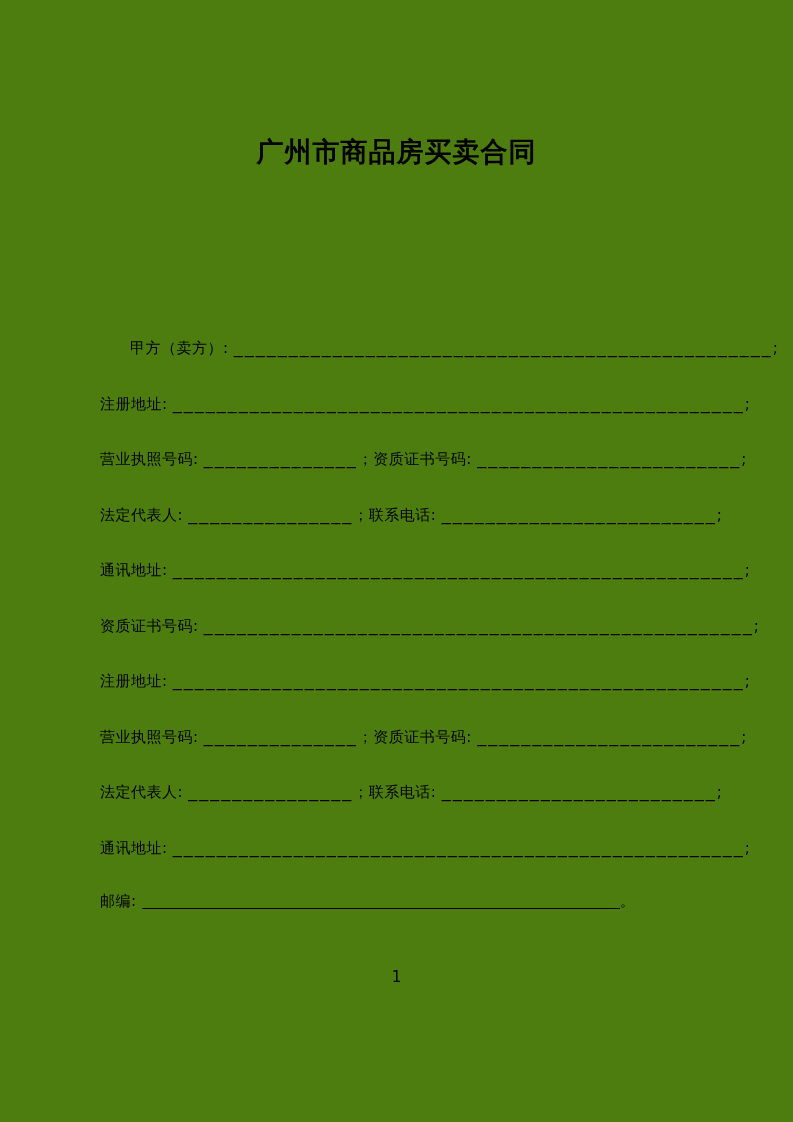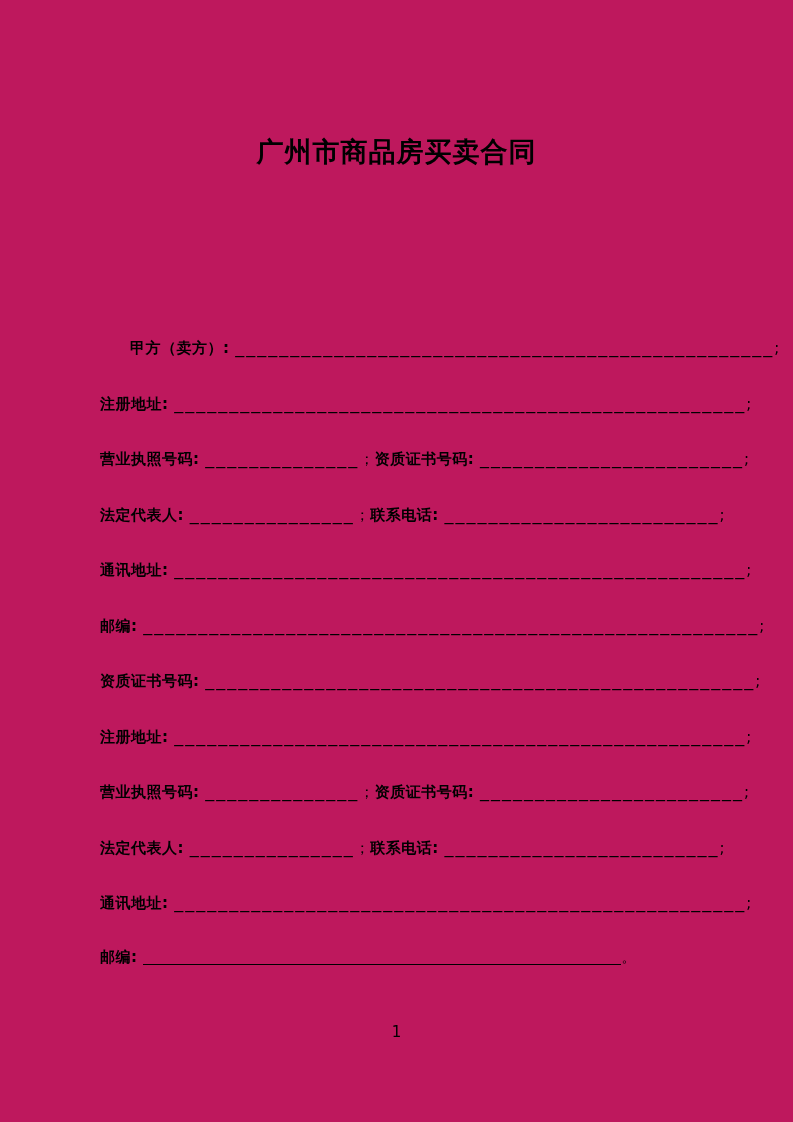--- a/index.html
+++ b/index.html
@@ -2,21 +2,21 @@
 <html><head>
 <meta charset="utf-8">
 <style>
   * { box-sizing: border-box; }
   html, body { margin: 0; padding: 0; background: #ffffff; }
   .page {
     position: relative;
     width: 793px;
     height: 1122px;
     margin: 0 auto;
-    background: #be185d;
+    background: #4d7c0f;
     color: #000000;
     font-family: "DejaVu Sans", sans-serif;
     overflow: hidden;
   }
   .title {
     margin: 0;
     padding-top: 136px;
     text-align: center;
     font-size: 27px;
     line-height: 32px;
@@ -28,21 +28,21 @@
     margin-left: 100px;
     width: 600px;
   }
   .line {
     line-height: 53.5px;
     font-size: 15px;
     white-space: nowrap;
   }
   .line.indent { padding-left: 30px; }
   .line.spacer { height: 26px; line-height: 26px; }
-  .label { letter-spacing: 0.5px; font-weight: bold; }
+  .label { letter-spacing: 0.5px; }
   .blank {
     letter-spacing: 2px;
     font-size: 18px;
   }
   .blank_solid {
     display: inline-block;
     width: 478px;
     height: 14px;
     border-bottom: 1px solid #000;
     position: relative;
@@ -61,21 +61,20 @@
 
 <div class="page">
   <h1 class="title">广州市商品房买卖合同</h1>
 
   <div class="lines">
       <div class="line indent"><span class="label">甲方（卖方）: </span><span class="blank">_________________________________________________</span><span class="punct">;</span></div>
       <div class="line"><span class="label">注册地址: </span><span class="blank">____________________________________________________</span><span class="punct">;</span></div>
       <div class="line"><span class="label">营业执照号码: </span><span class="blank">______________</span><span class="punct">；</span><span class="label">资质证书号码: </span><span class="blank">________________________</span><span class="punct">;</span></div>
       <div class="line"><span class="label">法定代表人: </span><span class="blank">_______________</span><span class="punct">；</span><span class="label">联系电话: </span><span class="blank">_________________________</span><span class="punct">;</span></div>
       <div class="line"><span class="label">通讯地址: </span><span class="blank">____________________________________________________</span><span class="punct">;</span></div>
-      <div class="line"><span class="label">邮编: </span><span class="blank">________________________________________________________</span><span class="punct">;</span></div>
       <div class="line"><span class="label">资质证书号码: </span><span class="blank">__________________________________________________</span><span class="punct">;</span></div>
       <div class="line"><span class="label">注册地址: </span><span class="blank">____________________________________________________</span><span class="punct">;</span></div>
       <div class="line"><span class="label">营业执照号码: </span><span class="blank">______________</span><span class="punct">；</span><span class="label">资质证书号码: </span><span class="blank">________________________</span><span class="punct">;</span></div>
       <div class="line"><span class="label">法定代表人: </span><span class="blank">_______________</span><span class="punct">；</span><span class="label">联系电话: </span><span class="blank">_________________________</span><span class="punct">;</span></div>
       <div class="line"><span class="label">通讯地址: </span><span class="blank">____________________________________________________</span><span class="punct">;</span></div>
       <div class="line"><span class="label">邮编: </span><span class="blank_solid"></span><span class="punct">。</span></div>
       <div class="line spacer"></div>
     </div>
 
   <div class="footer">

